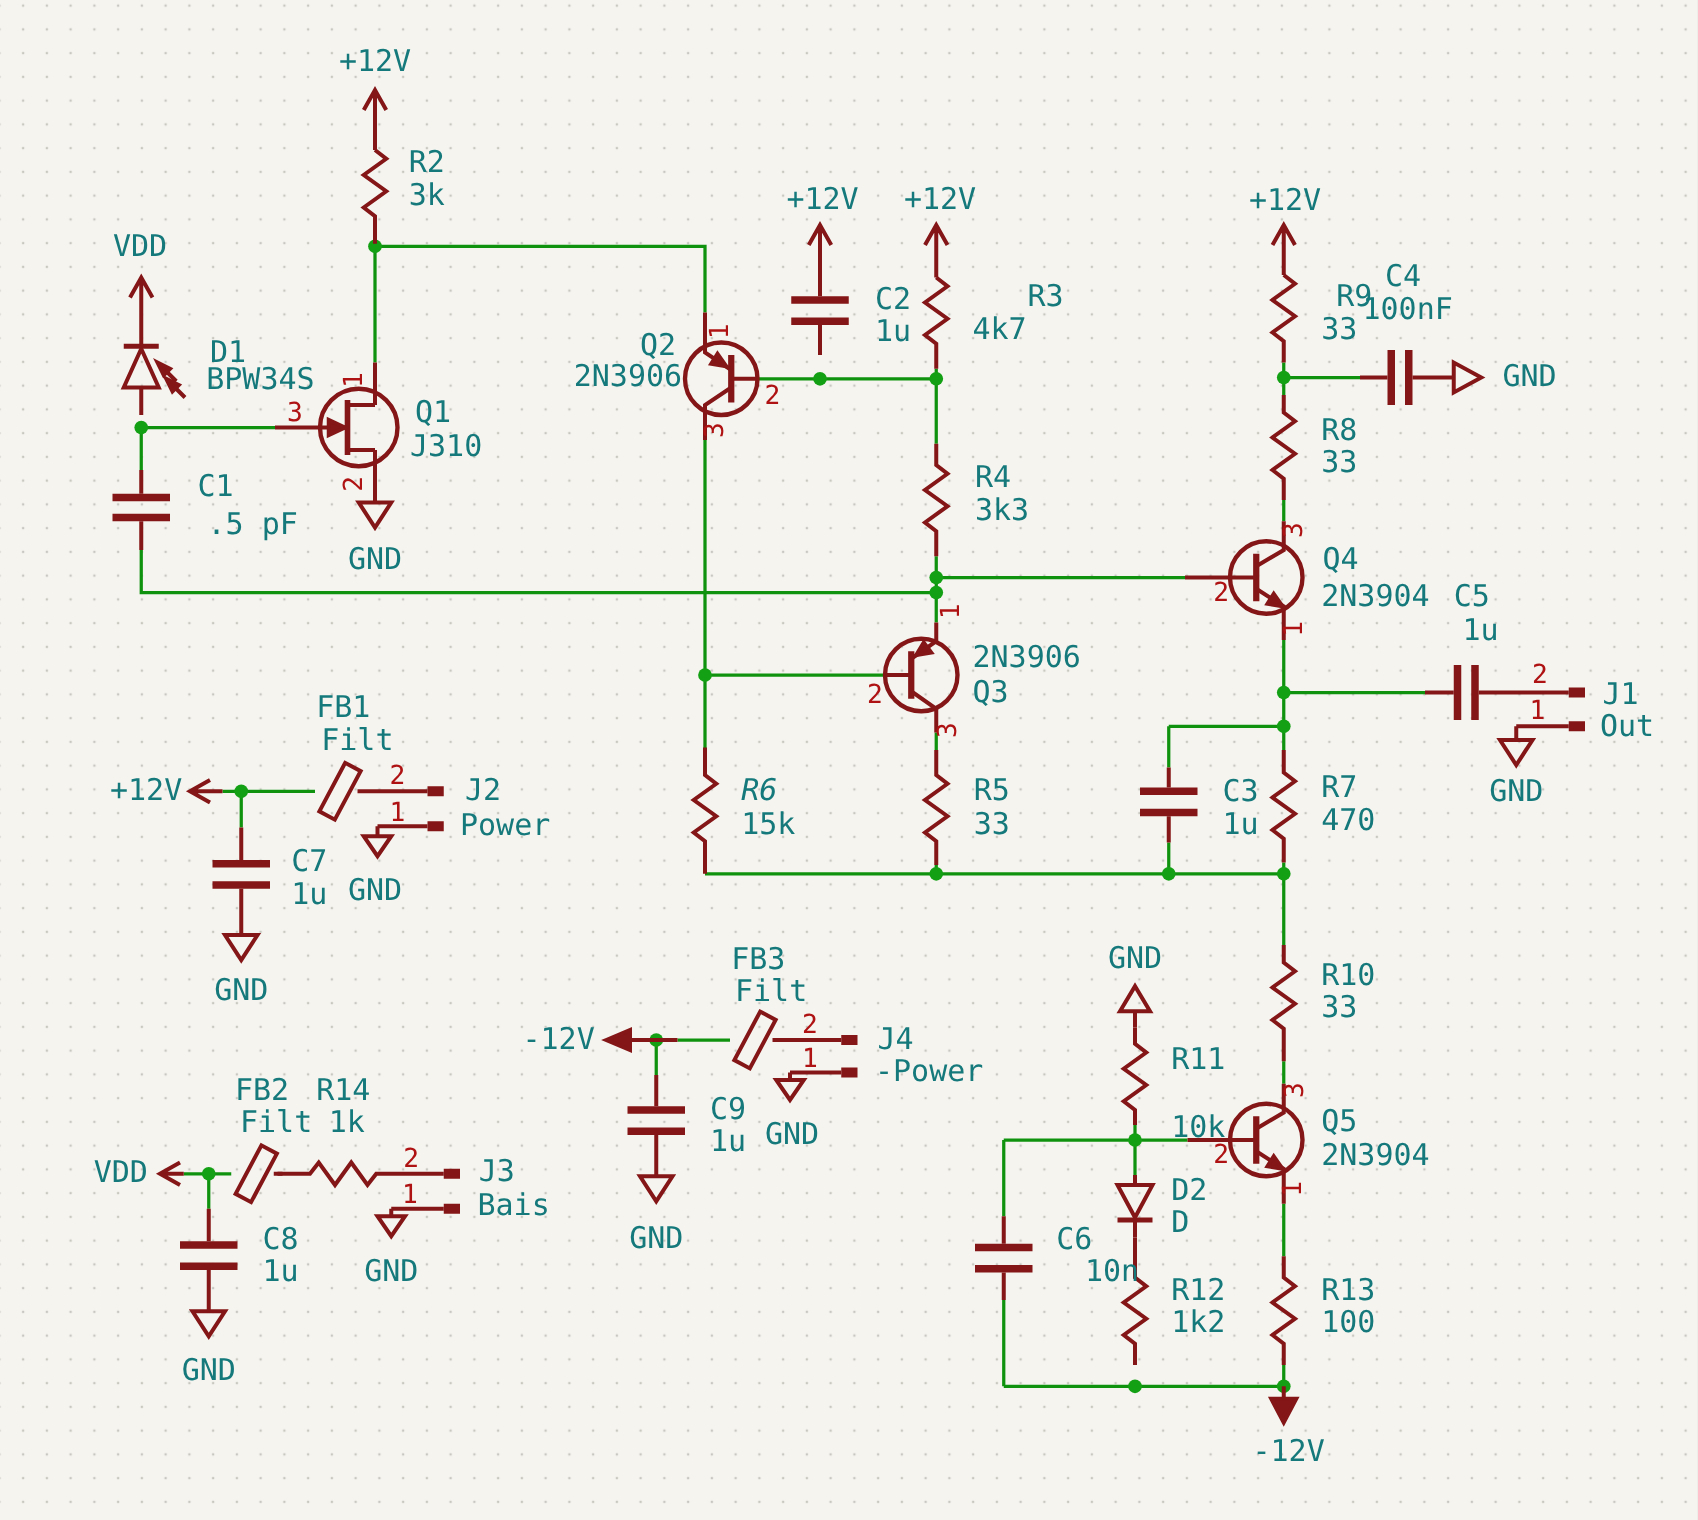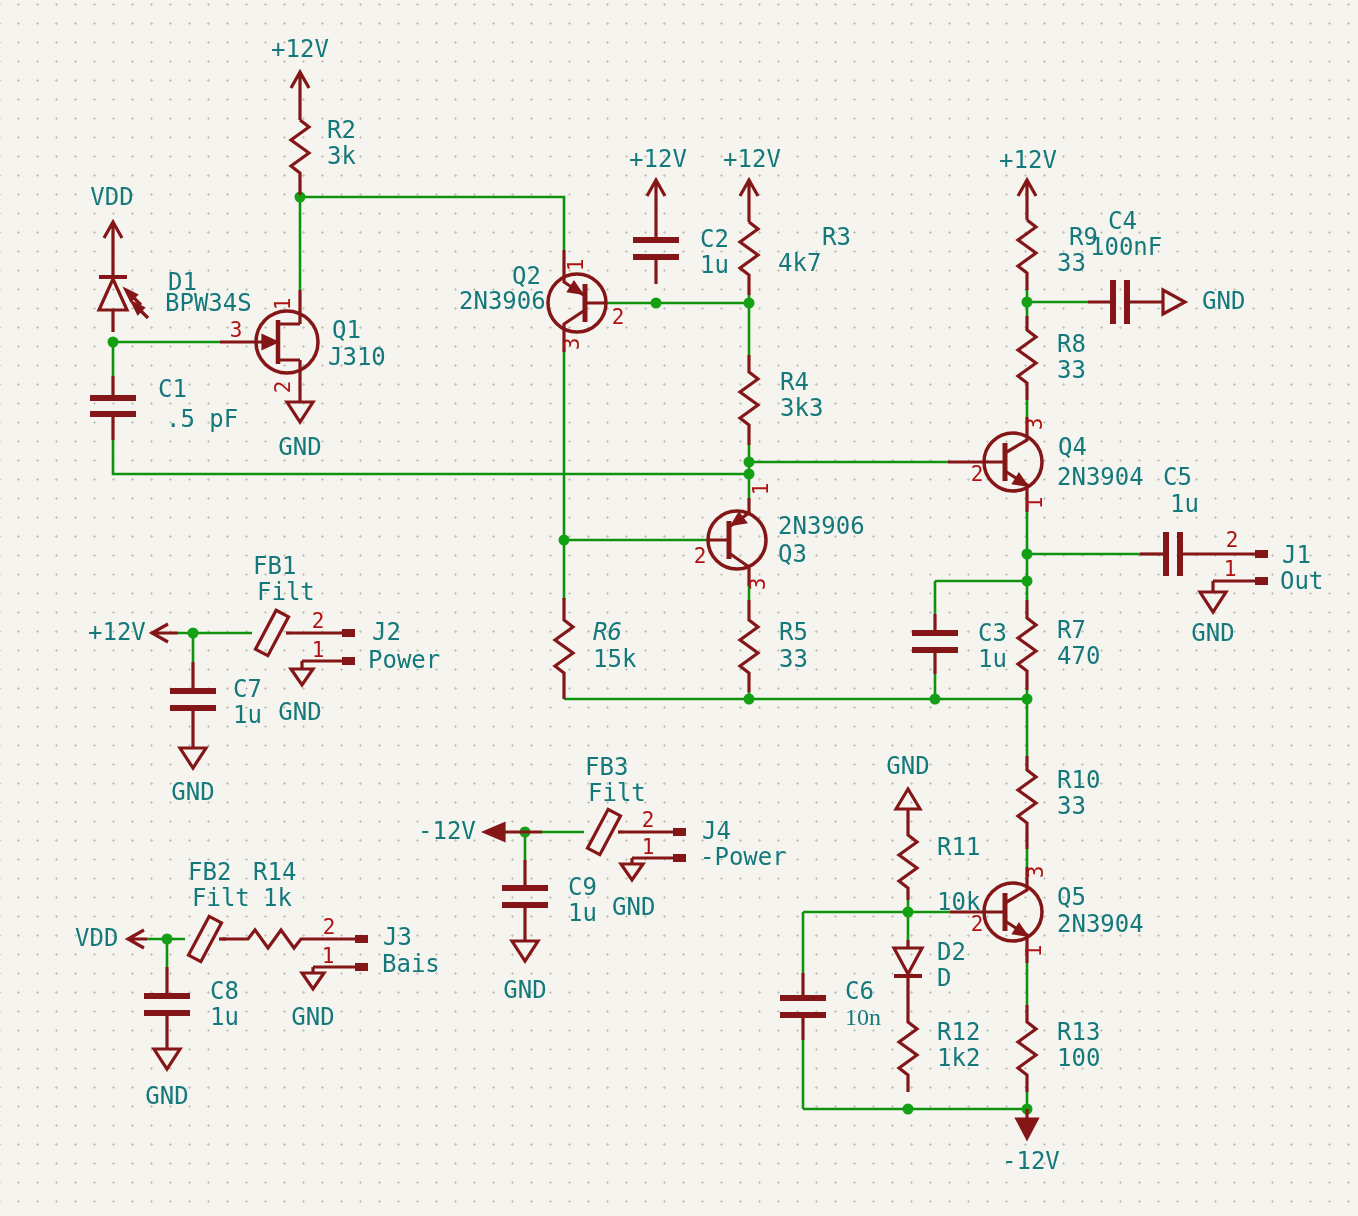--- a/index.html
+++ b/index.html
@@ -374,21 +374,21 @@
       <span class="lbl" style="left: 210px; top: 1018px;">1u</span>
       <span class="lbl center" style="left: 167px; top: 1096px;">GND</span>
       <span class="lbl center" style="left: 908px; top: 766px;">GND</span>
       <span class="lbl" style="left: 937px; top: 848px;">R11</span>
       <span class="lbl" style="left: 937px; top: 875px; margin-top: 28px;">10k</span>
       <span class="lbl" style="left: 937px; top: 953px;">D2</span>
       <span class="lbl" style="left: 937px; top: 979px;">D</span>
       <span class="lbl" style="left: 937px; top: 1033px;">R12</span>
       <span class="lbl" style="left: 937px; top: 1059px;">1k2</span>
       <span class="lbl" style="left: 845px; top: 992px;">C6</span>
-      <span class="lbl" style="left: 845px; top: 1018px; font-family: Liberation Serif, serif;">10n</span>
+      <span class="lbl" style="left: 868px; top: 1018px;">10n</span>
       <span class="lbl" style="left: 1057px; top: 781px;">R10</span>
       <span class="lbl" style="left: 1057px; top: 807px;">33</span>
       <span class="lbl" style="left: 1057px; top: 898px;">Q5</span>
       <span class="lbl" style="left: 1057px; top: 925px;">2N3904</span>
       <span class="lbl" style="left: 1057px; top: 1033px;">R13</span>
       <span class="lbl" style="left: 1057px; top: 1059px;">100</span>
       <span class="lbl" style="left: 1002px; top: 1162px;">-12V</span>
       <span class="lbl center pin" style="left: 236px; top: 330px;">3</span>
       <span class="lbl center pin rot" style="left: 283px; top: 304px;">1</span>
       <span class="lbl center pin rot" style="left: 283px; top: 387px;">2</span>

